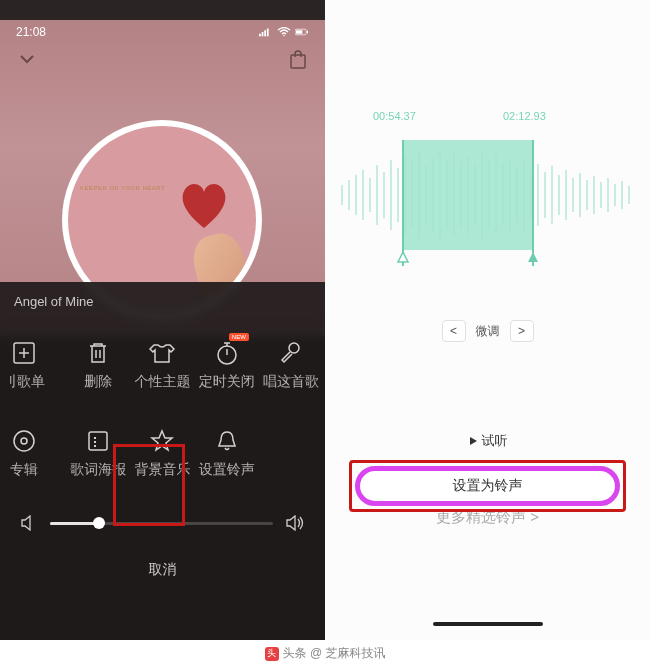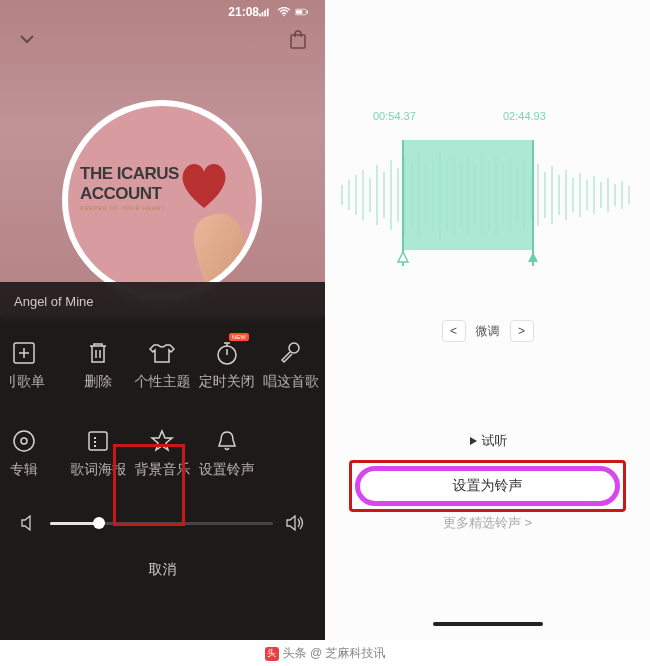--- a/index.html
+++ b/index.html
@@ -3,21 +3,21 @@
 <meta charset="utf-8">
 <style>
   * { margin:0; padding:0; box-sizing:border-box; font-family:-apple-system,"PingFang SC",sans-serif; }
   body { width:650px; height:666px; background:#fff; position:relative; overflow:hidden; }
   .screens { display:flex; width:650px; height:640px; }
   .screen { position:relative; overflow:hidden; }
   .left { width:325px; height:640px; background:#2a2424; }
   .right { width:325px; height:640px; background:#fcfcfc; }
 
   
-  .status-bar { height:24px; display:flex; align-items:center; justify-content:flex-end; padding:0 16px; color:#fff; font-size:12px; font-weight:700; position:relative; z-index:5; }
+  .status-bar { height:24px; display:flex; align-items:center; justify-content:space-between; padding:0 16px; color:#fff; font-size:12px; font-weight:400; position:relative; z-index:5;margin-top:20px; }
   .status-right { display:flex; gap:4px; align-items:center; }
   .sicon { width:14px; height:10px; }
 
   .top-area { height:316px; background:linear-gradient(180deg,#b38285 0%,#c19396 40%,#b38285 100%); position:relative; }
   .top-bar { position:absolute; top:30px; left:0; right:0; display:flex; justify-content:space-between; padding:0 18px; }
   .chev-down { width:18px; height:18px; }
   .bag { width:18px; height:20px; }
 
   .album { position:absolute; top:100px; left:62px; width:200px; height:200px; border-radius:50%; background:#fff; padding:6px; }
   .album-inner { width:100%; height:100%; border-radius:50%; background:#d89ba0; position:relative; overflow:hidden; }
@@ -56,21 +56,21 @@
   .hl1 { left:77px; } .hl2 { left:207px; }
 
   .fine-tune { display:flex; align-items:center; justify-content:center; gap:6px; margin-top:10px; }
   .ft-btn { width:24px; height:22px; border:1px solid #e0e0e0; border-radius:4px; background:#fff; display:flex; align-items:center; justify-content:center; font-size:12px; color:#555; }
   .ft-lbl { font-size:12px; color:#555; padding:0 4px; }
 
   .preview { display:flex; align-items:center; justify-content:center; gap:4px; margin-top:90px; font-size:13px; color:#333; }
   .set-ring-wrap { position:relative; margin:16px 30px 0; }
   .set-ring { height:40px; border:5px solid #d946ef; border-radius:20px; display:flex; align-items:center; justify-content:center; font-size:14px; color:#333; background:#fff; }
   .hl-right { top:-6px; left:-6px; right:-6px; bottom:-6px; border:3px solid #c81818; position:absolute; border-radius:4px; }
-  .more-ring { text-align:center; color:#aaa; font-size:13px; margin-top:8px; }
+  .more-ring { text-align:center; color:#aaa; font-size:15px; margin-top:2px; }
   .home-ind { position:absolute; bottom:14px; left:50%; transform:translateX(-50%); width:110px; height:4px; background:#222; border-radius:3px; }
 
   .watermark { position:absolute; bottom:4px; left:0; right:0; text-align:center; font-size:12px; color:#888; display:flex; align-items:center; justify-content:center; gap:4px; }
   .wm-icon { width:14px; height:14px; background:#e84040; border-radius:3px; display:inline-flex; align-items:center; justify-content:center; color:#fff; font-size:9px; }
 </style>
 </head>
 <body>
 
 <div class="screens">
 
@@ -101,21 +101,20 @@
             <path d="M3 6 L9 12 L15 6" stroke="#6a4848" stroke-width="2" fill="none"></path>
           </svg>
         <svg class="bag" viewBox="0 0 18 20">
             <rect x="2" y="5" width="14" height="13" rx="1" stroke="#6a4848" stroke-width="1.5" fill="none"></rect>
             <path d="M6 7 V4 Q6 1 9 1 Q12 1 12 4 V7" stroke="#6a4848" stroke-width="1.5" fill="none"></path>
           </svg>
       </div>
       <div class="album">
         <div class="album-inner">
           <div class="album-text">
-            <div class="album-title">THE ICARUS ACCOUNT</div>
             <div class="album-sub">KEEPER OF YOUR HEART</div>
           </div>
           <svg class="heart" viewBox="0 0 60 60">
               <path d="M30 52 C10 36 4 22 12 12 C18 5 28 8 30 16 C32 8 42 5 48 12 C56 22 50 36 30 52 Z" fill="#b83030"></path>
             </svg>
           <div class="hand"></div>
         </div>
       </div>
     </div>
 
@@ -221,21 +220,21 @@
       </div>
 
       <div class="cancel">取消</div>
     </div>
     <div class="highlight hl-left"></div>
   </div>
 
   <div class="screen right">
     <div class="trim-area">
       <span class="time-lbl t1">00:54.37</span>
-      <span class="time-lbl t2">02:44.93</span>
+      <span class="time-lbl t2">02:12.93</span>
       <svg class="wave-bg" viewBox="0 0 300 110" preserveAspectRatio="none">
         <g stroke="#c8ede0" stroke-width="2">
           <line x1="5" y1="45" x2="5" y2="65"></line>
             <line x1="12" y1="40" x2="12" y2="70"></line>
             <line x1="19" y1="35" x2="19" y2="75"></line>
             <line x1="26" y1="30" x2="26" y2="80"></line>
             <line x1="33" y1="38" x2="33" y2="72"></line>
             <line x1="40" y1="25" x2="40" y2="85"></line>
             <line x1="47" y1="32" x2="47" y2="78"></line>
             <line x1="54" y1="20" x2="54" y2="90"></line>

